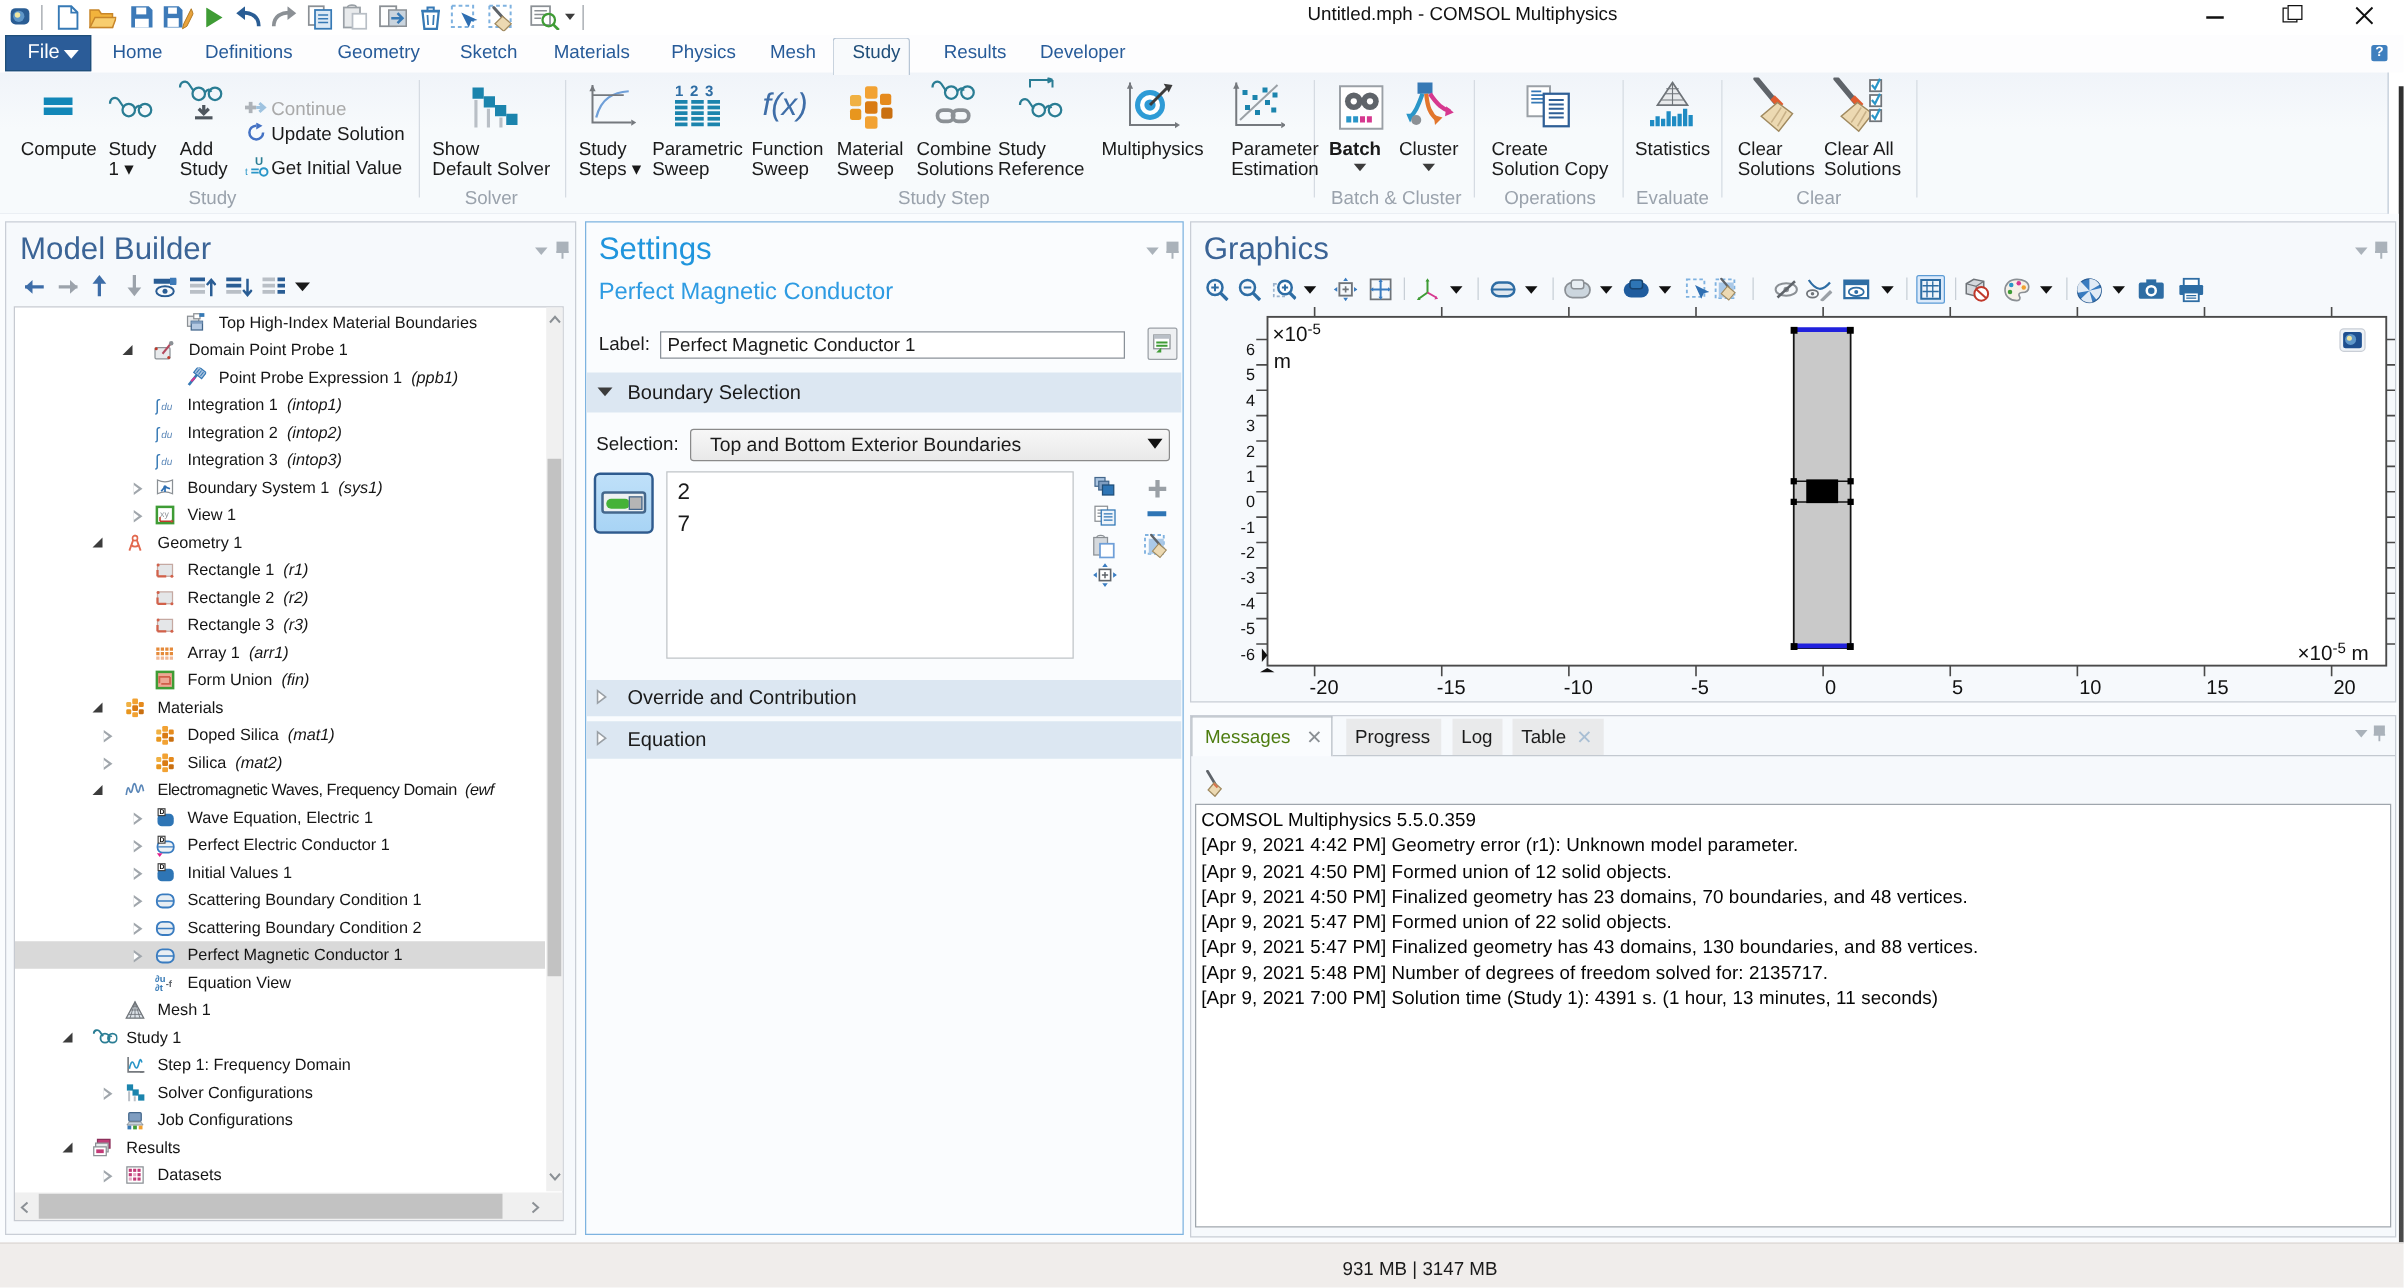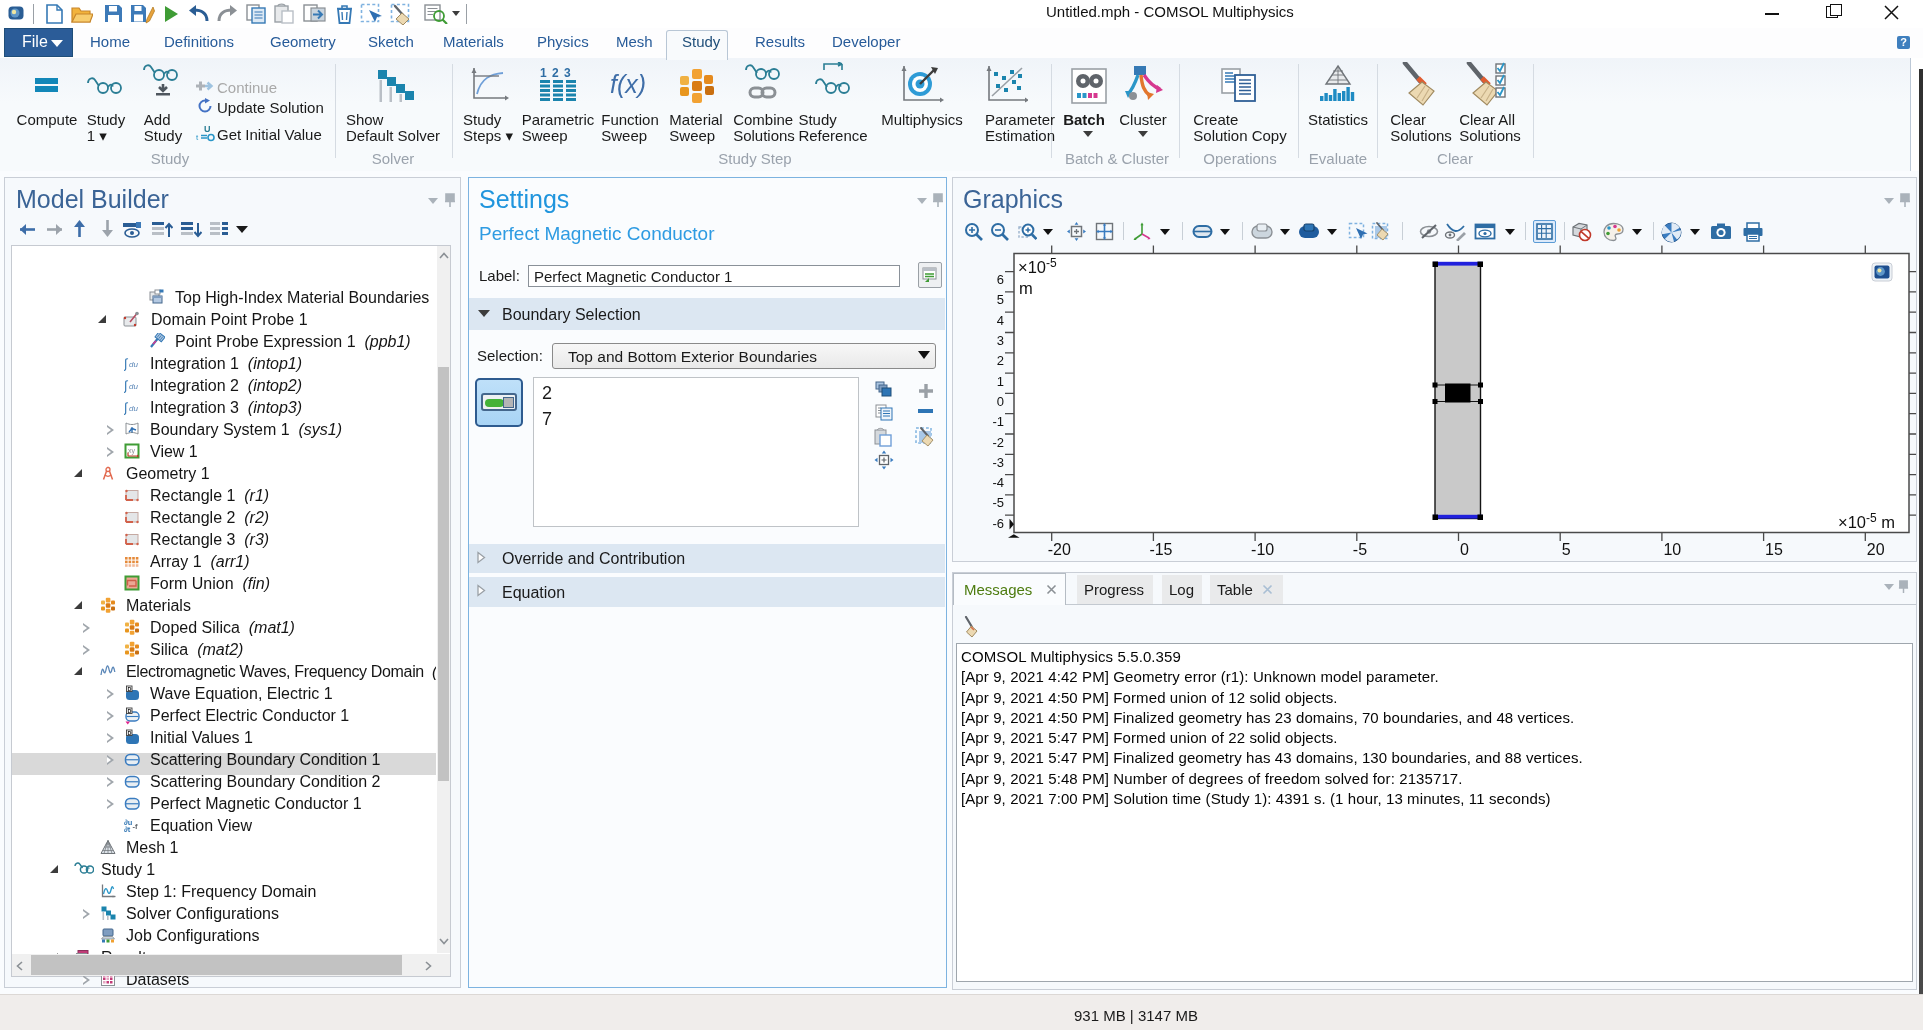--- a/index.html
+++ b/index.html
@@ -7,21 +7,21 @@
   #app{position:relative;width:1923px;height:1030px;background:#ffffff;overflow:hidden;font-size:15px;color:#1a1a1a;}
   .ab{position:absolute;}
   .nw{white-space:nowrap;}
   svg{display:block;}
   
   .rlbl{position:absolute;font-size:15px;color:#1a1a1a;line-height:15.5px;white-space:nowrap;transform:translateX(-50%);}
   .grplbl{position:absolute;font-size:15px;color:#9aa2ac;transform:translateX(-50%);top:150px;}
   .vsep{position:absolute;top:64px;height:94px;width:1px;background:#d5dbe2;}
   .tab{position:absolute;top:33px;height:25px;font-size:15px;color:#275b99;}
   
-  .trow{position:absolute;left:12px;width:424px;height:22px;font-size:16px;color:#151515;overflow:hidden;margin-top:39px;}
+  .trow{position:absolute;left:12px;width:424px;height:22px;font-size:13px;color:#151515;overflow:hidden;}
   .trow .lbl{position:absolute;top:3px;white-space:nowrap;}
   .tri-c{position:absolute;width:0;height:0;border-left:8px solid transparent;border-bottom:8px solid #3c3c3c;}
   .tri-e{position:absolute;width:0;height:0;border-top:5px solid transparent;border-bottom:5px solid transparent;border-left:7.5px solid #a0a6ac;}
   .tri-e::after{content:"";position:absolute;left:-6.8px;top:-3.2px;border-top:3.2px solid transparent;border-bottom:3.2px solid transparent;border-left:4.8px solid #ffffff;}
   .tag{font-style:italic;}
   .ticon{position:absolute;top:3px;}
   
   .sect{position:absolute;left:469px;width:476px;background:#dce7f2;color:#1a1a1a;font-size:16px;}
   
   .gt{position:absolute;top:222px;}

